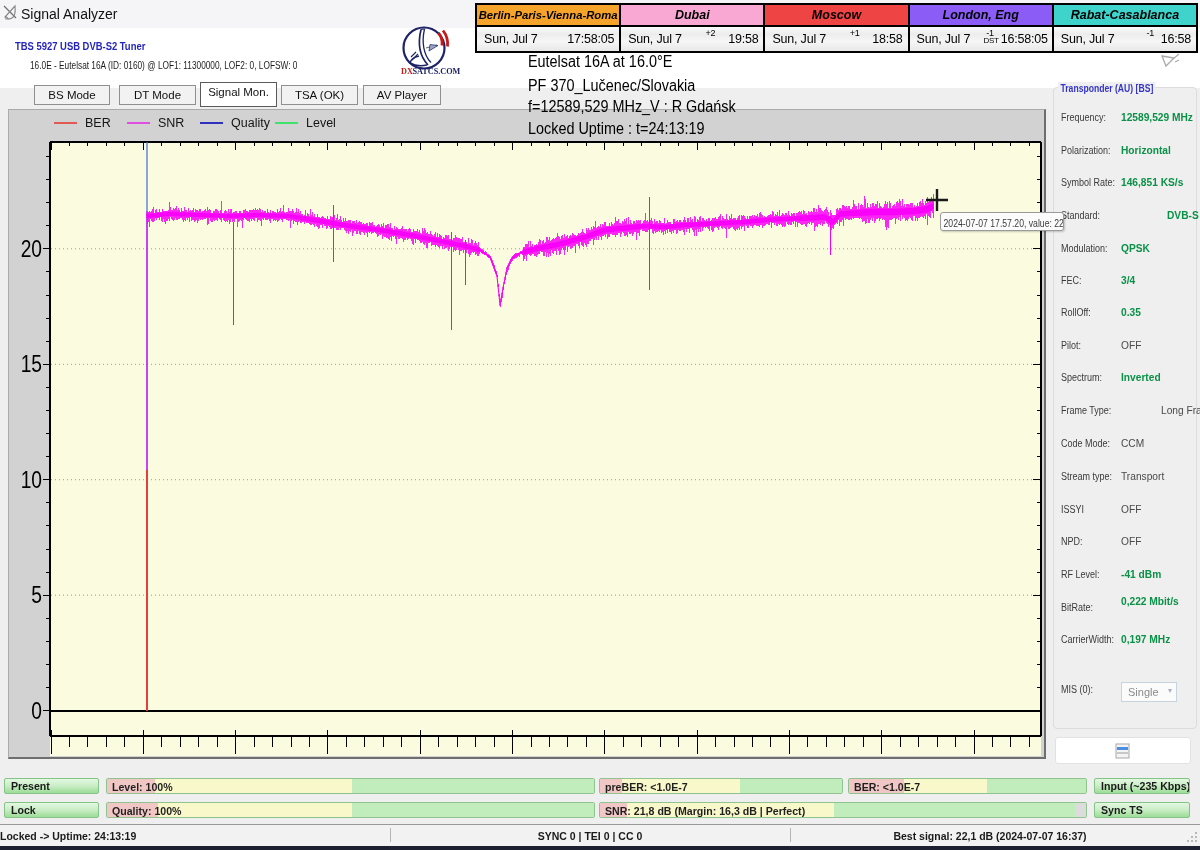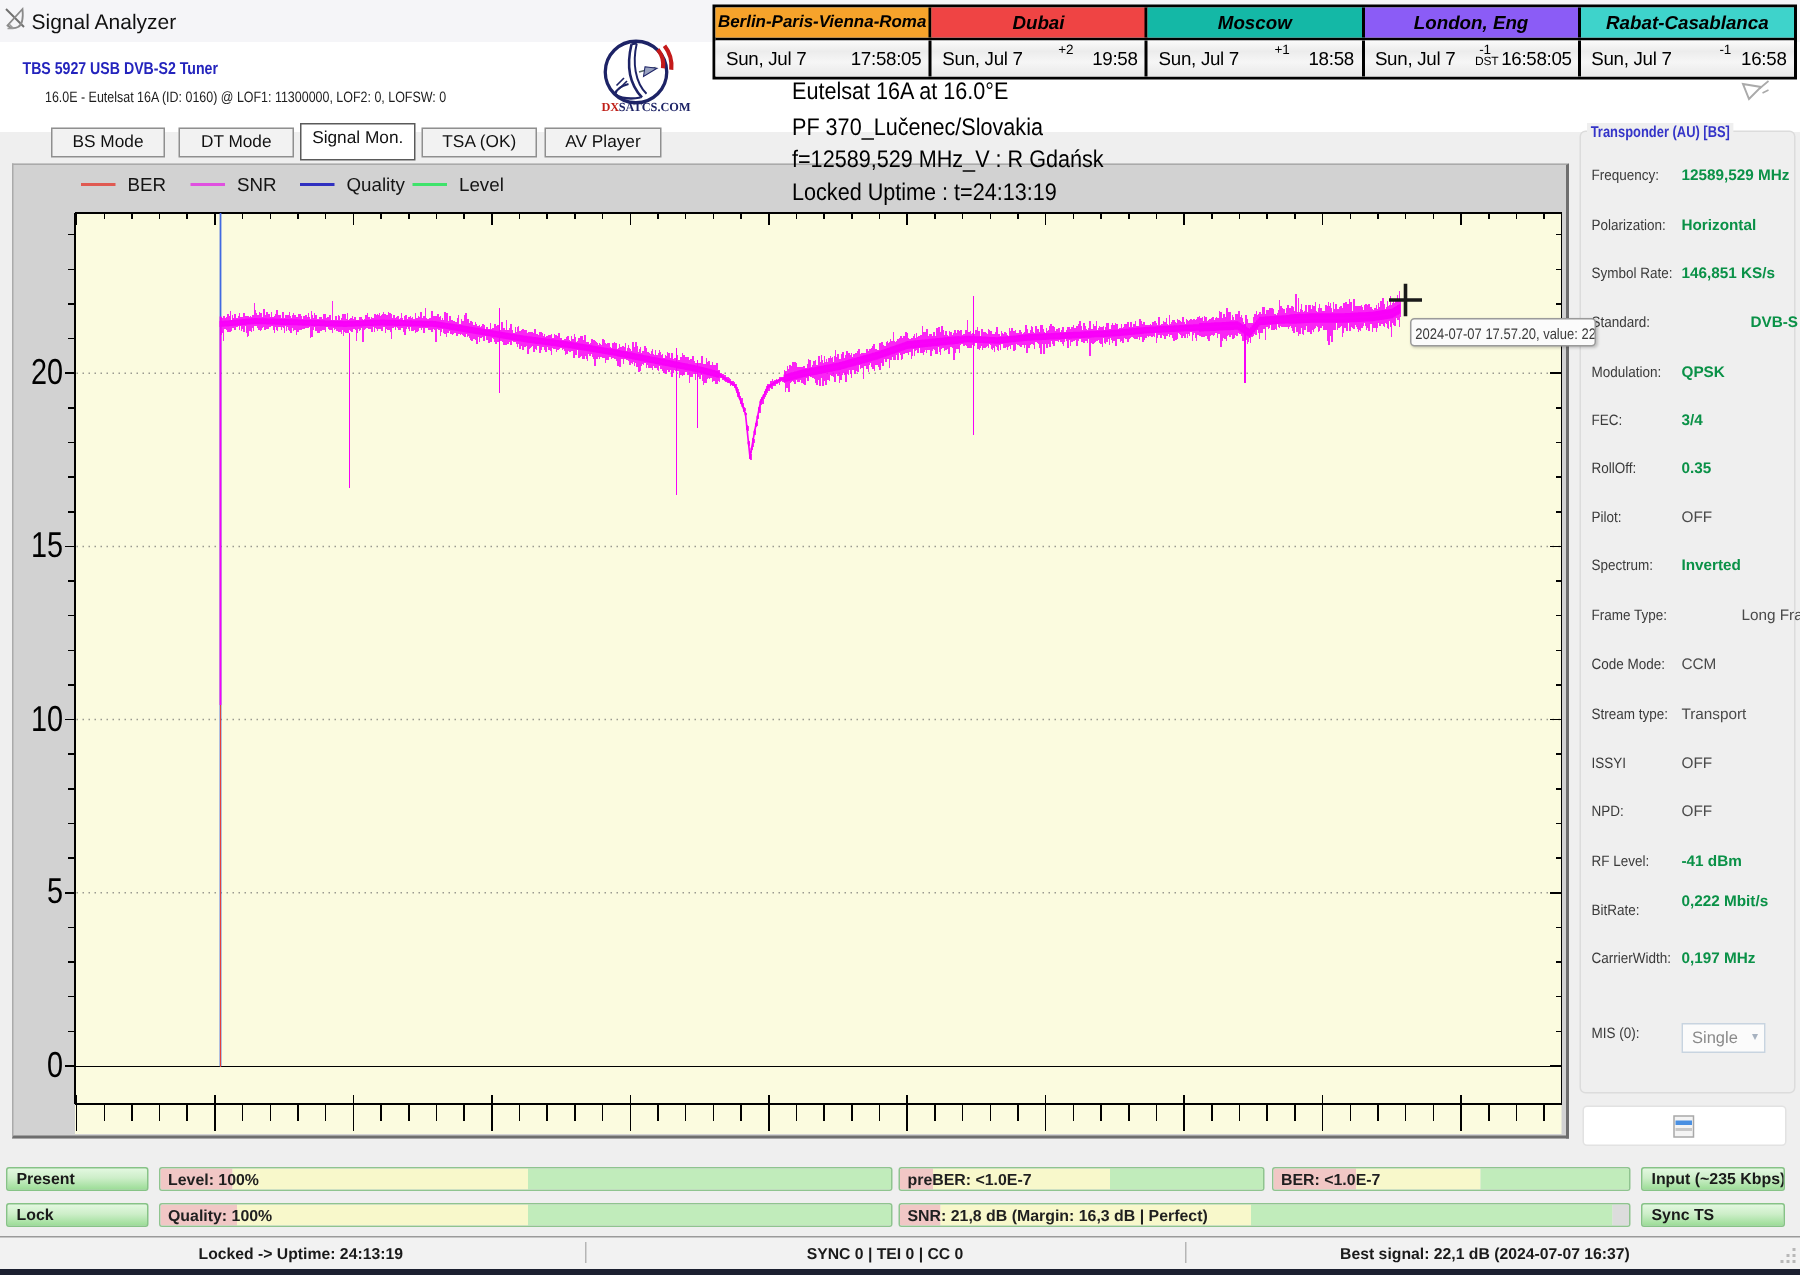--- a/index.html
+++ b/index.html
@@ -89,22 +89,22 @@
 
 <div class="abs tab" style="left:10px; width:76px;">BS Mode</div>
 <div class="abs tab" style="left:95px; width:77px;">DT Mode</div>
 <div class="abs tab active" style="left:176px; width:77px;">Signal Mon.</div>
 <div class="abs tab" style="left:257px; width:77px;">TSA (OK)</div>
 <div class="abs tab" style="left:339px; width:78px;">AV Player</div>
 
 <div class="abs" id="clocks">
  <div id="clockhead">
   <div style="background:#f6a32b;font-size:11.3px;">Berlin-Paris-Vienna-Roma</div>
-  <div style="background:#ef4444;">Dubai</div>
-  <div style="background:#14b8a6;">Moscow</div>
+  <div style="background:#f9a8d4;">Dubai</div>
+  <div style="background:#ef4444;">Moscow</div>
   <div style="background:#8b5cf6;">London, Eng</div>
   <div style="background:#3ed3cb;">Rabat-Casablanca</div>
  </div>
  <div id="clocktime">
   <div>
         <span class="cd">Sun, Jul 7</span>
         <span class="ct">17:58:05</span>
       </div>
   <div>
         <span class="cd">Sun, Jul 7</span>
@@ -395,21 +395,21 @@
 <div class="abs gbtn" style="left:4px;top:802px;width:95px;">Lock</div>
 <div class="abs bar" style="left:106px;top:778px;width:489px;"><div style="position:absolute;left:0px;top:0;width:48px;height:14px;background:#f1c7c5;"></div><div style="position:absolute;left:48px;top:0;width:197px;height:14px;background:#f8f8cb;"></div><div style="position:absolute;left:245px;top:0;width:244px;height:14px;background:#c1ecbb;"></div><span>Level: 100%</span></div>
 <div class="abs bar" style="left:106px;top:802px;width:489px;"><div style="position:absolute;left:0px;top:0;width:51px;height:14px;background:#f1c7c5;"></div><div style="position:absolute;left:51px;top:0;width:194px;height:14px;background:#f8f8cb;"></div><div style="position:absolute;left:245px;top:0;width:244px;height:14px;background:#c1ecbb;"></div><span>Quality: 100%</span></div>
 <div class="abs bar" style="left:599px;top:778px;width:244px;"><div style="position:absolute;left:0px;top:0;width:22px;height:14px;background:#f1c7c5;"></div><div style="position:absolute;left:22px;top:0;width:118px;height:14px;background:#f8f8cb;"></div><div style="position:absolute;left:140px;top:0;width:104px;height:14px;background:#c1ecbb;"></div><span>preBER: &lt;1.0E-7</span></div>
 <div class="abs bar" style="left:848px;top:778px;width:239px;"><div style="position:absolute;left:0px;top:0;width:55px;height:14px;background:#f1c7c5;"></div><div style="position:absolute;left:55px;top:0;width:83px;height:14px;background:#f8f8cb;"></div><div style="position:absolute;left:138px;top:0;width:101px;height:14px;background:#c1ecbb;"></div><span>BER: &lt;1.0E-7</span></div>
 <div class="abs bar" style="left:599px;top:802px;width:488px;"><div style="position:absolute;left:0px;top:0;width:27px;height:14px;background:#f1c7c5;"></div><div style="position:absolute;left:27px;top:0;width:207px;height:14px;background:#f8f8cb;"></div><div style="position:absolute;left:234px;top:0;width:241px;height:14px;background:#c1ecbb;"></div><div style="position:absolute;left:475px;top:0;width:13px;height:14px;background:#dcdcdc;"></div><span>SNR: 21,8 dB (Margin: 16,3 dB | Perfect)</span></div>
 <div class="abs gbtn" style="left:1094px;top:778px;width:96px;">Input (~235 Kbps)</div>
 <div class="abs gbtn" style="left:1094px;top:802px;width:96px;">Sync TS</div>
 
 <div class="abs" id="sbar"></div>
-<div class="abs stxt" style="left:0;width:390px;text-align:center;padding-left:11px;">Locked -&gt; Uptime: 24:13:19</div>
+<div class="abs stxt" style="left:0;width:390px;">Locked -&gt; Uptime: 24:13:19</div>
 <div class="abs stxt" style="left:390px;width:400px;text-align:center;">SYNC 0 | TEI 0 | CC 0</div>
 <div class="abs stxt" style="left:790px;width:400px;text-align:center;">Best signal: 22,1 dB (2024-07-07 16:37)</div>
 <div class="abs sdiv" style="left:390px;"></div>
 <div class="abs sdiv" style="left:790px;"></div>
 <svg class="abs" style="left:1186px;top:831px" width="13" height="13" viewBox="0 0 13 13">
  <g fill="#b8b8b8">
       <rect x="9" y="1" width="2" height="2"></rect>
       <rect x="9" y="5" width="2" height="2"></rect>
       <rect x="9" y="9" width="2" height="2"></rect>
  <rect x="5" y="5" width="2" height="2"></rect>

